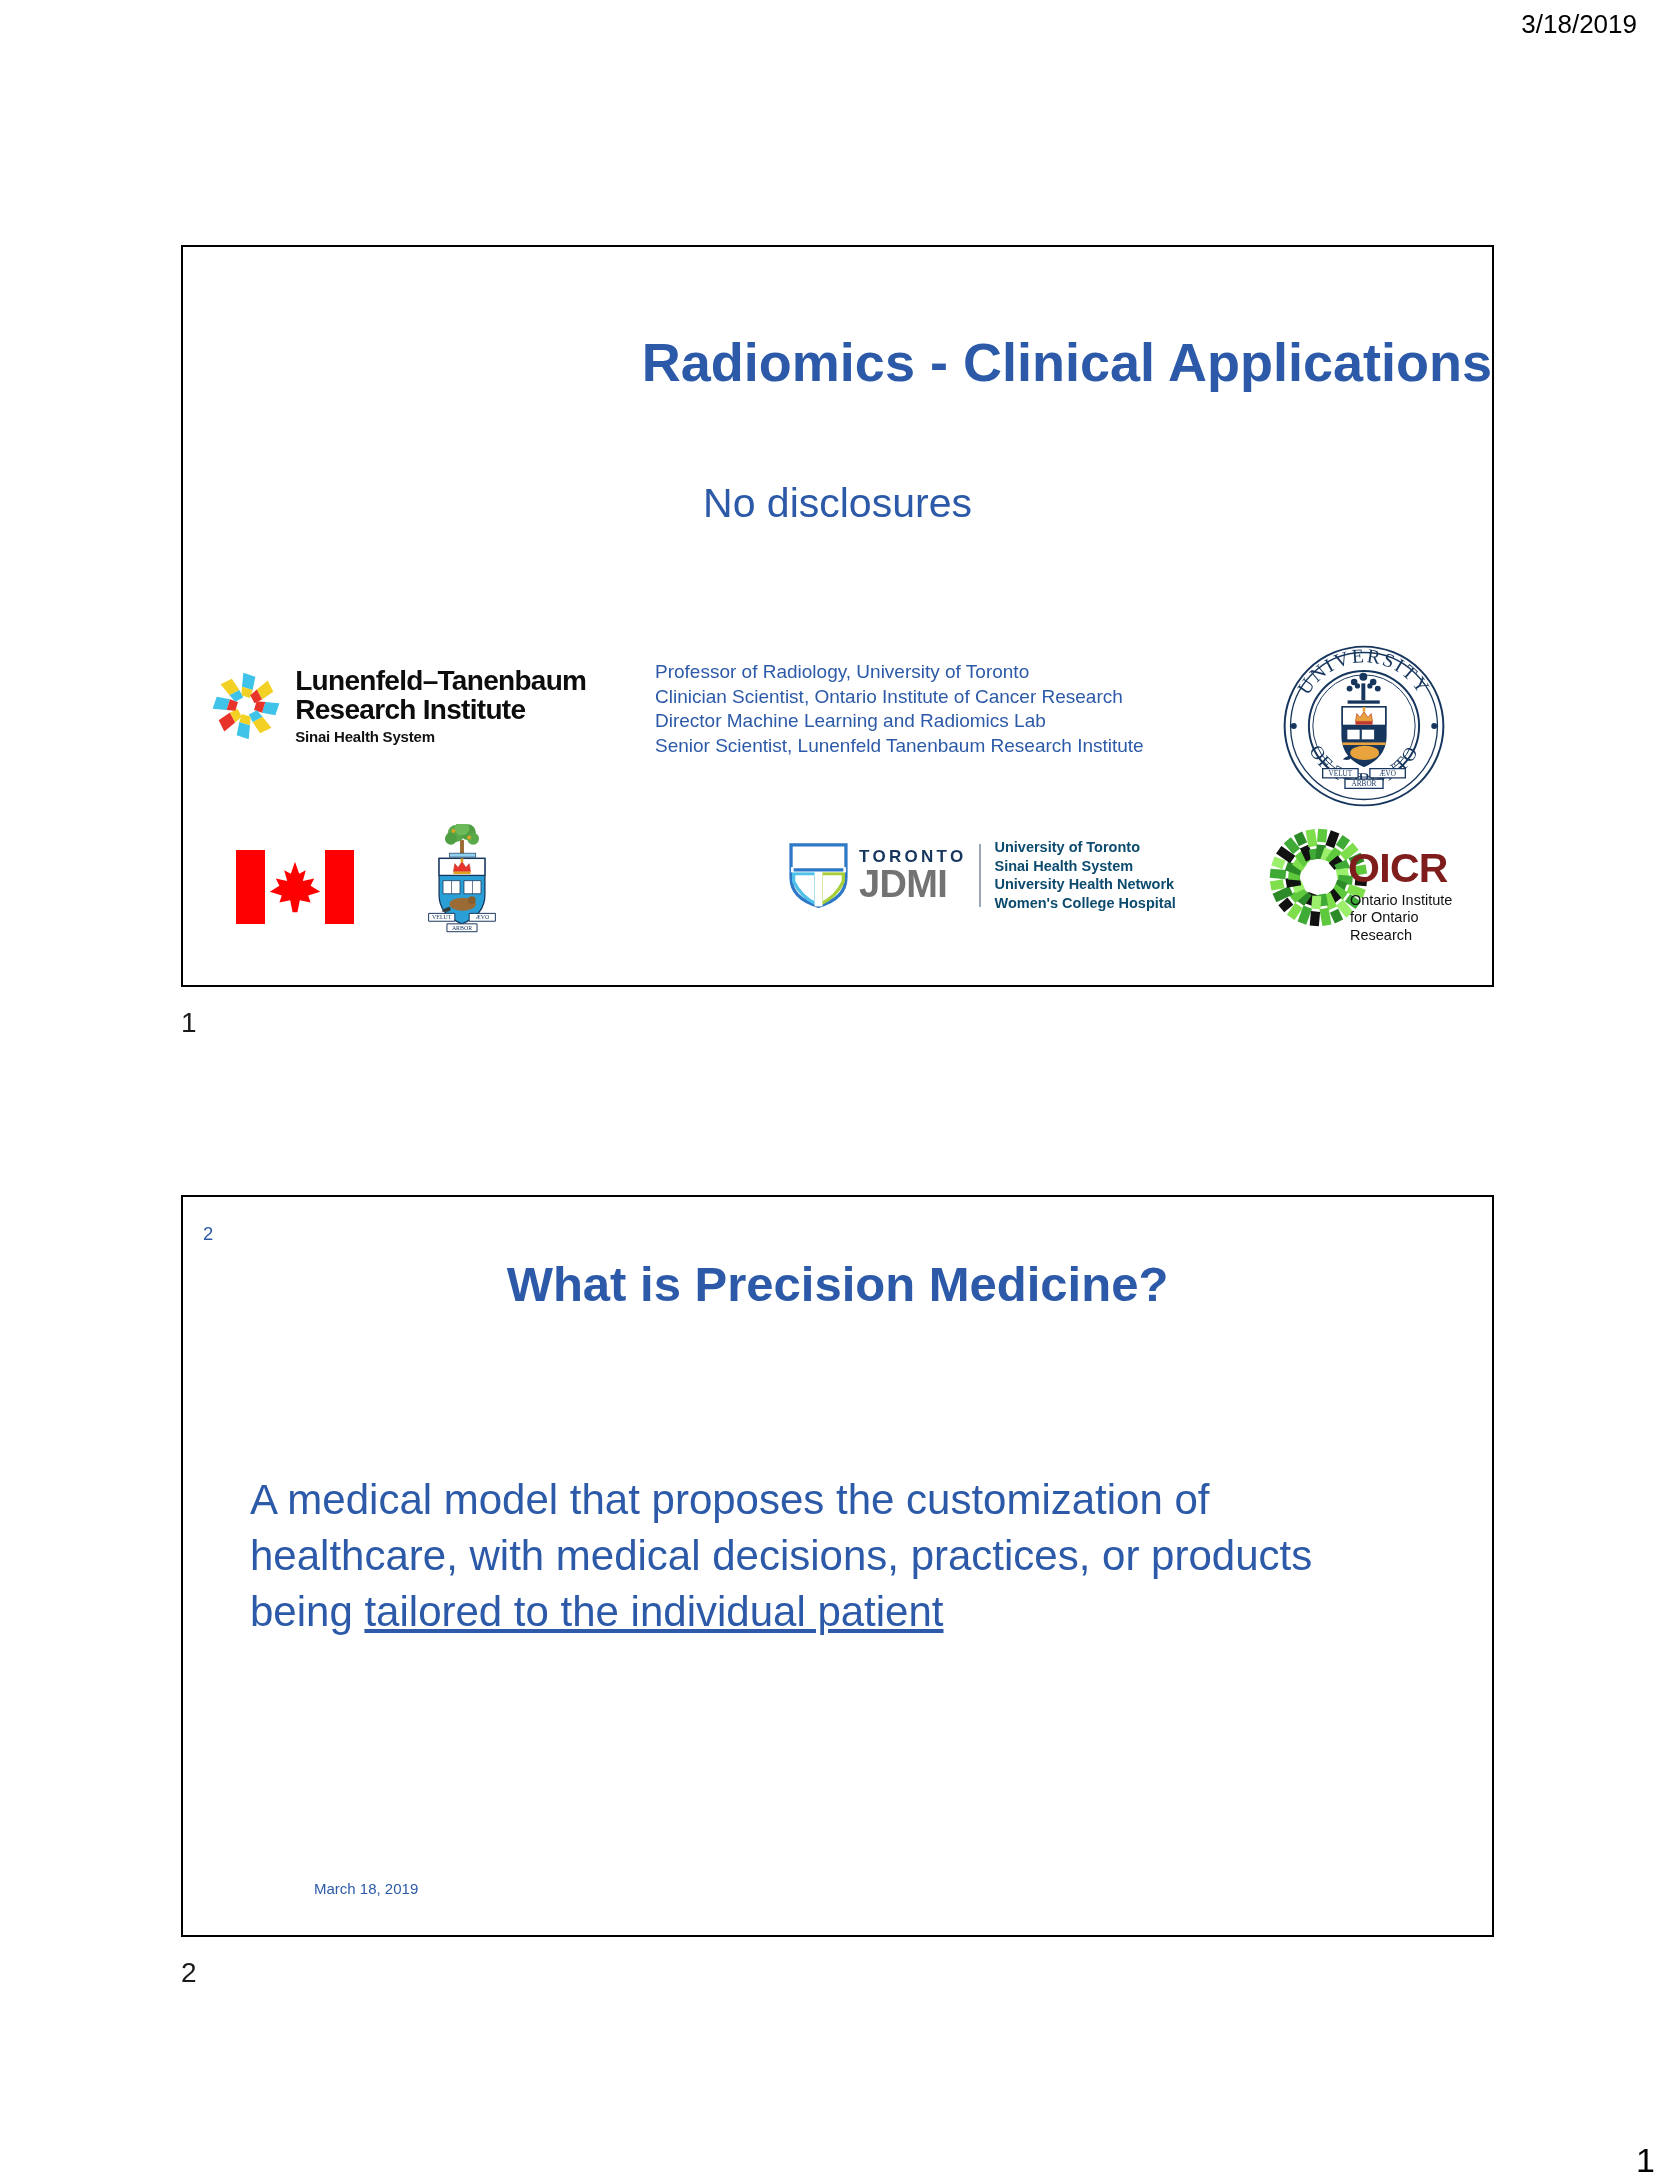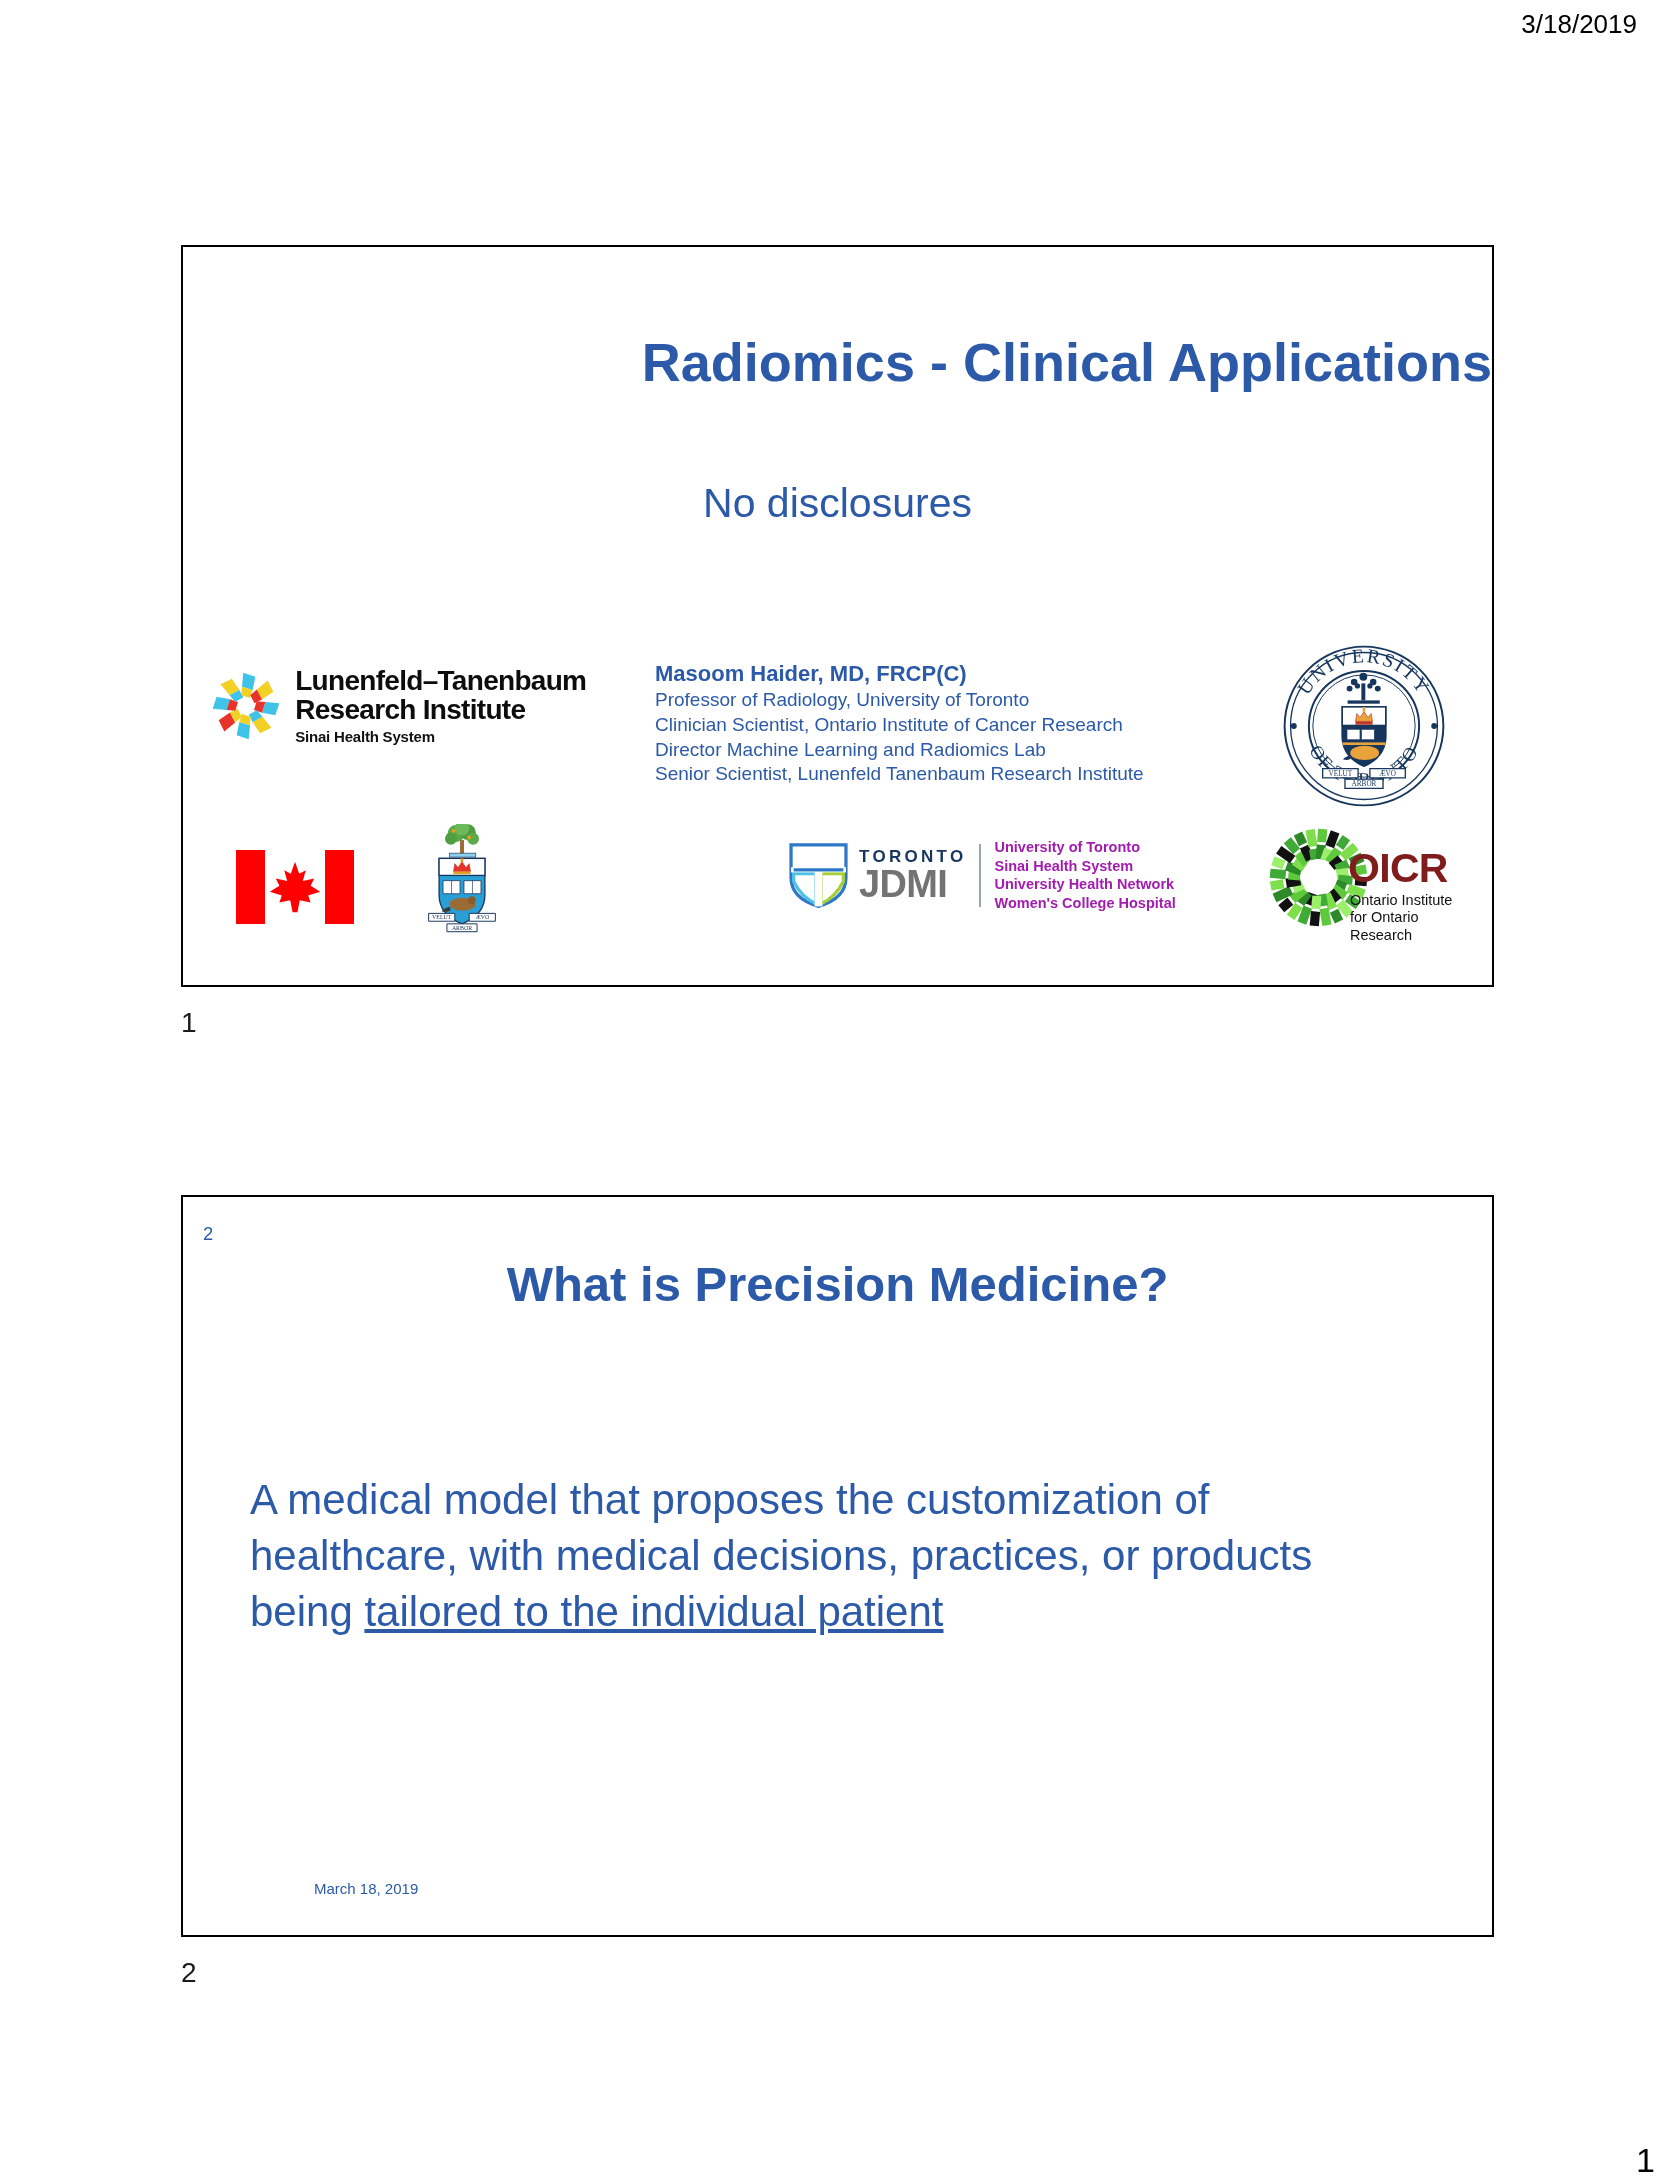--- a/index.html
+++ b/index.html
@@ -61,21 +61,21 @@
     font-size:51px;color:#ff0000;line-height:1;}
 
   .s1-coa{position:absolute;left:243px;top:577px;width:72px;height:112px;}
 
   .s1-jdmi{position:absolute;left:604px;top:591px;display:flex;align-items:center;}
   .jdmi-shield{width:63px;height:68px;position:relative;flex:0 0 auto;}
   .jdmi-words{margin-left:9px;}
   .jdmi-tor{font-size:17px;font-weight:bold;color:#17365d;letter-spacing:3.3px;line-height:1;}
   .jdmi-main{font-size:38px;font-weight:bold;color:#737373;letter-spacing:-0.7px;line-height:1;}
   .jdmi-sep{width:2px;height:63px;background:#9aa6b8;margin:0 13px;flex:0 0 auto;}
-  .jdmi-aff div{font-size:14.5px;font-weight:bold;color:#a21caf;line-height:1.28;}
+  .jdmi-aff div{font-size:14.5px;font-weight:bold;color:#0c4a6e;line-height:1.28;}
 
   .s1-oicr{position:absolute;left:1087px;top:577px;width:184px;height:112px;}
   .oicr-burst{position:absolute;left:-4px;top:1.3px;width:105px;height:105px;}
   .oicr-word{position:absolute;left:78px;top:24px;font-size:41px;font-weight:bold;
      color:#7f1d1d;letter-spacing:-0.7px;line-height:1;}
   .oicr-sub{position:absolute;left:80px;top:68px;font-size:14.5px;color:#111;line-height:1.2;}
 
   
   .s2-num{position:absolute;left:20px;top:26px;font-size:18.4px;color:#2c5aa8;}
   .s2-title{
@@ -141,21 +141,20 @@
       </div>
       <div class="ltri-text">
         <div class="ltri-l1">Lunenfeld–Tanenbaum</div>
         <div class="ltri-l2">Research Institute</div>
         <div class="ltri-l3">Sinai Health System</div>
       </div>
     </div>
   </div>
 
   <div class="s1-person">
-    <div class="p-name">Masoom Haider, MD, FRCP(C)</div>
     <div class="p-line">Professor of Radiology, University of Toronto</div>
     <div class="p-line">Clinician Scientist, Ontario Institute of Cancer Research</div>
     <div class="p-line">Director Machine Learning and Radiomics Lab</div>
     <div class="p-line">Senior Scientist, Lunenfeld Tanenbaum Research Institute</div>
   </div>
 
   <div class="s1-uoft-seal">
     <svg viewBox="0 0 250 250" width="164" height="164" aria-hidden="true">
       <defs>
         <path id="arcTop" d="M 28 125 A 97 97 0 0 1 222 125"></path>

